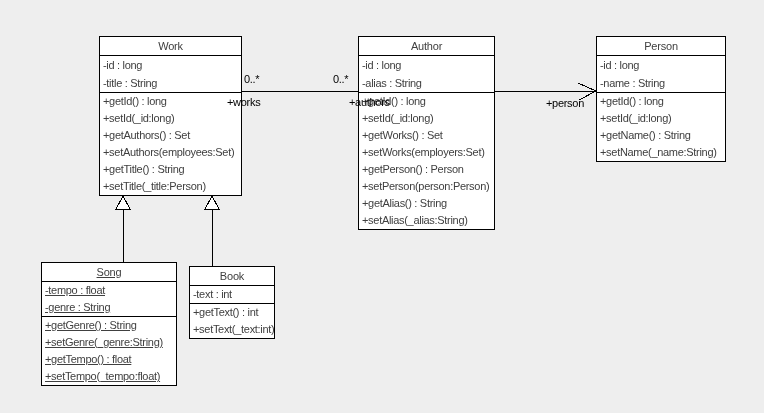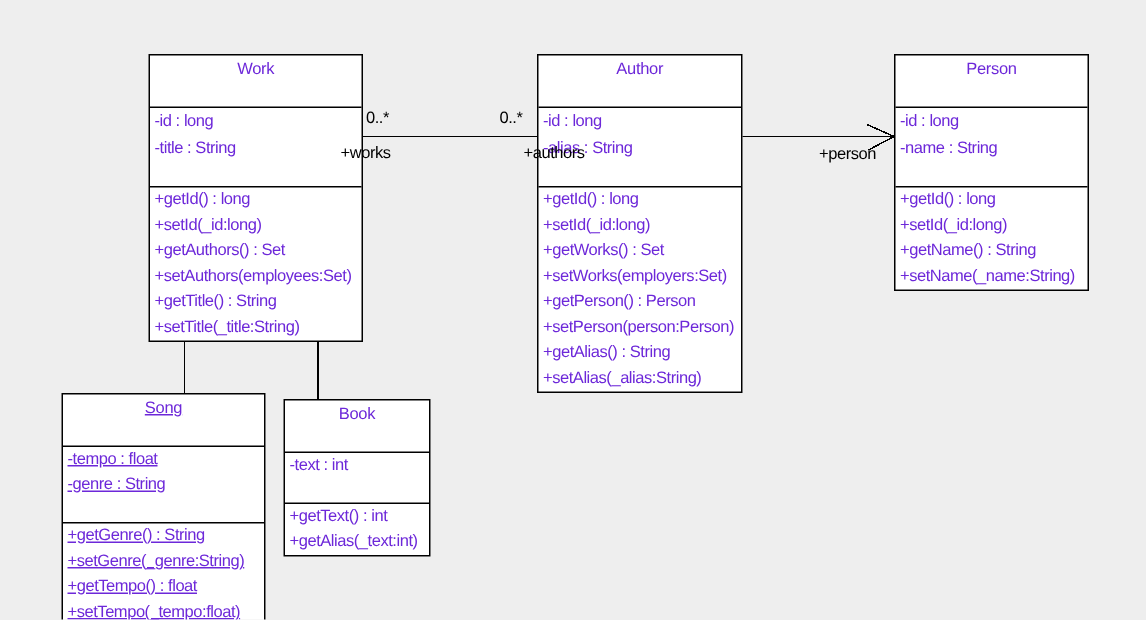--- a/index.html
+++ b/index.html
@@ -11,31 +11,31 @@
     position:relative;
     width:764px;height:413px;
     background:#eeeeee;
     overflow:hidden;
   }
   .uml-class{
     position:absolute;
     background:#ffffff;
     border:1px solid #000000;
     box-sizing:border-box;
-    color:#6d28d9;
+    color:#404040;
   }
   .uml-title{
     height:18px;
     line-height:18px;
     text-align:center;
     font-size:11px;
     letter-spacing:-0.2px;
     white-space:nowrap;
   }
-  .sec{border-top:1px solid #000000;margin-top:16px;}
+  .sec{border-top:1px solid #000000;}
   .row{
     height:17px;
     line-height:17px;
     font-size:11px;
     letter-spacing:-0.3px;
     padding:0 2px 0 3px;
     white-space:nowrap;
     overflow:visible;
   }
   .top .attrs .row{height:18px;line-height:18px;}
@@ -79,21 +79,21 @@
     <div class="sec attrs">
       <div class="row">-id : long</div>
       <div class="row">-title : String</div>
     </div>
     <div class="sec methods">
       <div class="row">+getId() : long</div>
       <div class="row">+setId(_id:long)</div>
       <div class="row">+getAuthors() : Set</div>
       <div class="row">+setAuthors(employees:Set)</div>
       <div class="row">+getTitle() : String</div>
-      <div class="row">+setTitle(_title:String)</div>
+      <div class="row">+setTitle(_title:Person)</div>
     </div>
   </div>
 
   <div class="uml-class top" style="left:358px;top:36px;width:137px;">
     <div class="uml-title">Author</div>
     <div class="sec attrs">
       <div class="row">-id : long</div>
       <div class="row">-alias : String</div>
     </div>
     <div class="sec methods">
@@ -129,28 +129,28 @@
       <div class="row">-genre : String</div>
     </div>
     <div class="sec methods">
       <div class="row">+getGenre() : String</div>
       <div class="row">+setGenre(_genre:String)</div>
       <div class="row">+getTempo() : float</div>
       <div class="row">+setTempo(_tempo:float)</div>
     </div>
   </div>
 
-  <div class="uml-class" style="left:189px;top:266px;width:98px;">
+  <div class="uml-class" style="left:189px;top:266px;width:86px;">
     <div class="uml-title">Book</div>
     <div class="sec attrs">
       <div class="row">-text : int</div>
     </div>
     <div class="sec methods">
       <div class="row">+getText() : int</div>
-      <div class="row">+getAlias(_text:int)</div>
+      <div class="row">+setText(_text:int)</div>
     </div>
   </div>
 
   <div class="edge-label" style="left:244px;top:74px;">0..*</div>
   <div class="edge-label" style="left:333px;top:74px;">0..*</div>
   <div class="edge-label" style="left:227px;top:97px;">+works</div>
   <div class="edge-label" style="left:311px;top:97px;margin-left:38px;">+authors</div>
   <div class="edge-label" style="left:546px;top:98px;">+person</div>
 
 </div>

